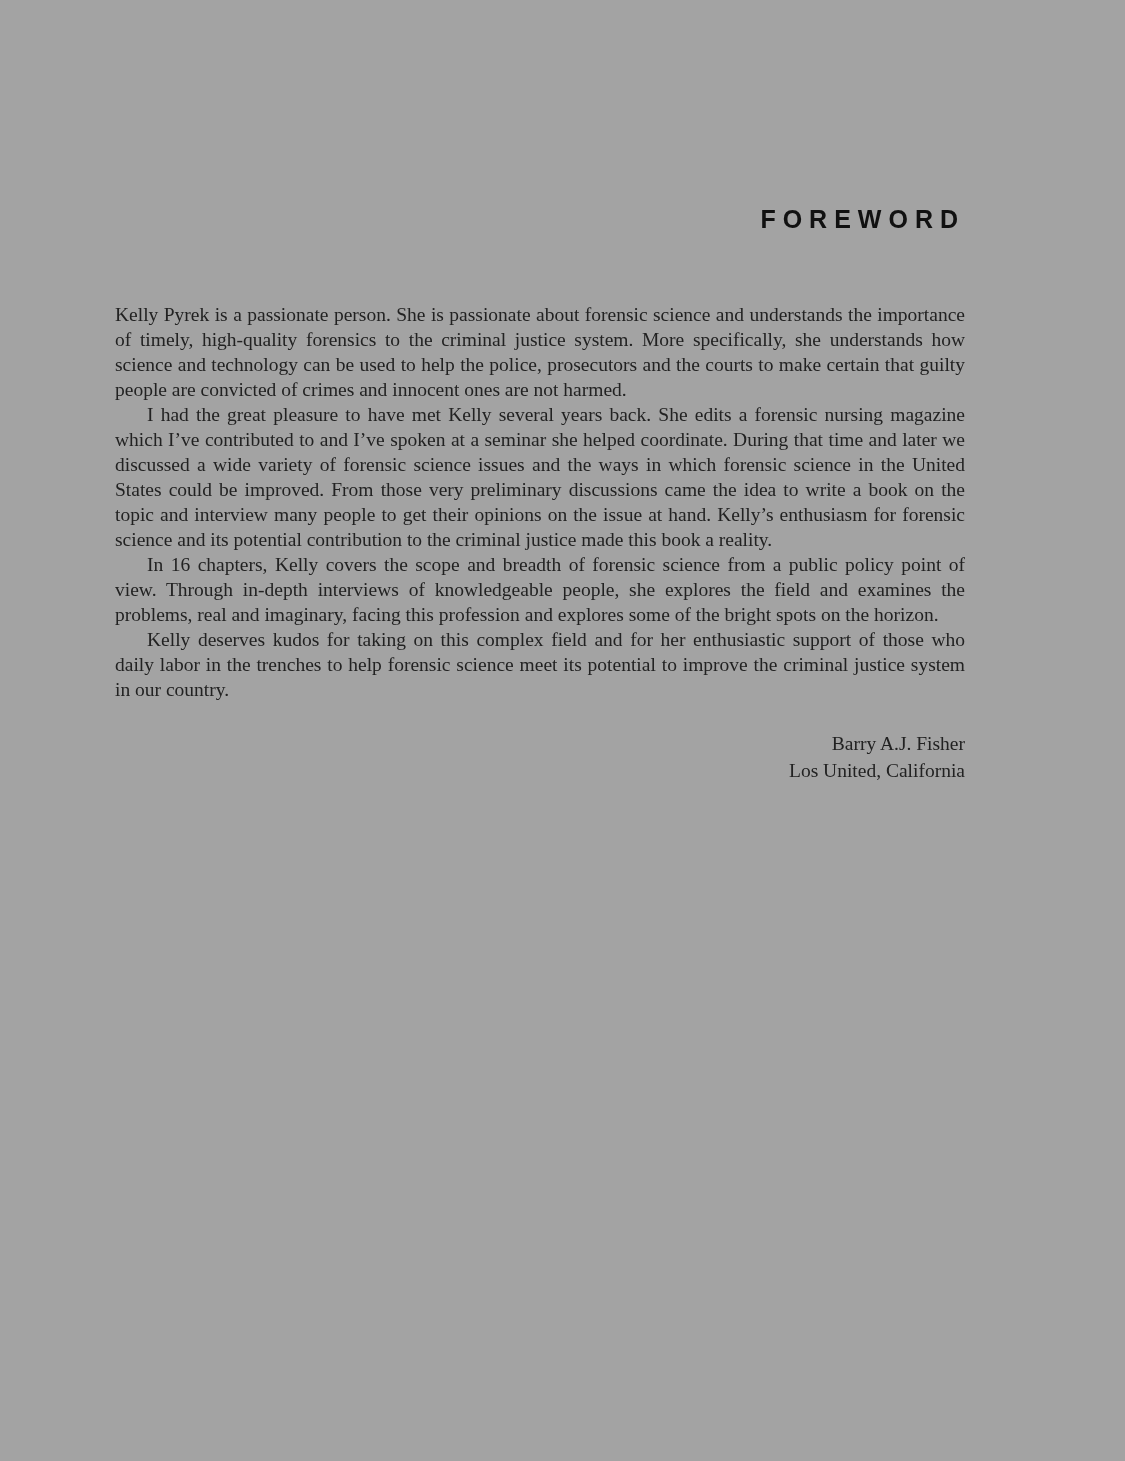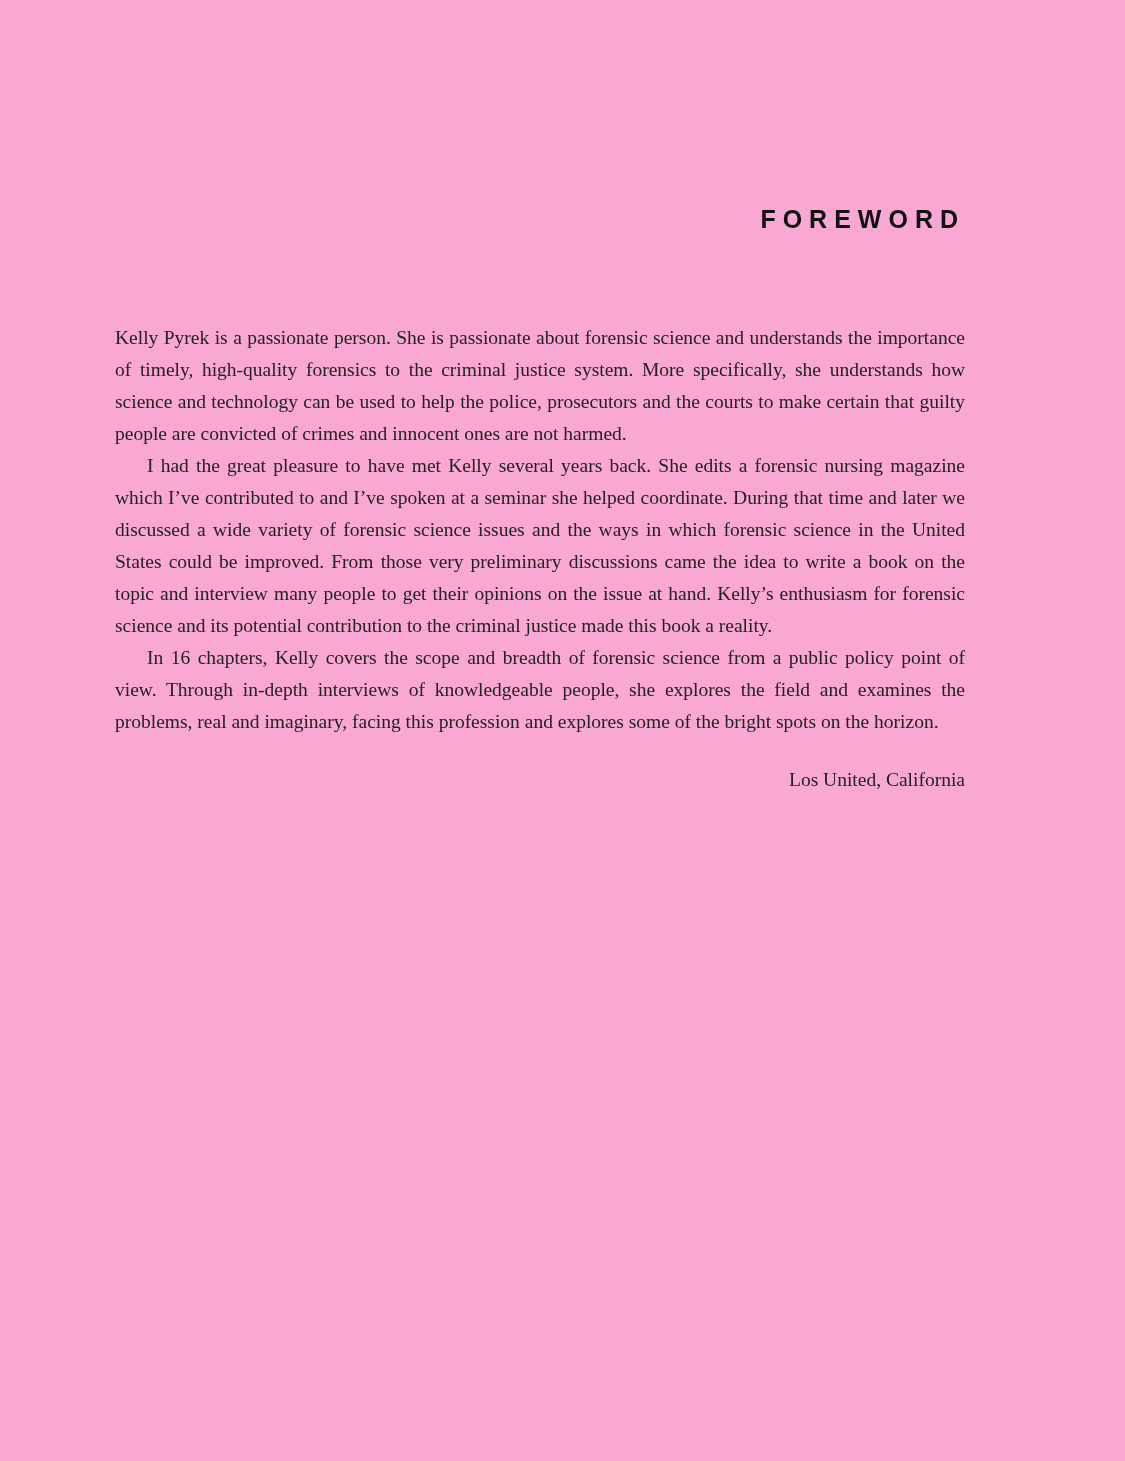--- a/index.html
+++ b/index.html
@@ -4,21 +4,21 @@
 <style>
   html, body {
     margin: 0;
     padding: 0;
     background: #ffffff;
   }
   .page {
     position: relative;
     width: 1125px;
     height: 1461px;
-    background: #f9a8d4;
+    background: #a3a3a3;
     box-sizing: border-box;
     overflow: hidden;
     font-family: "Liberation Serif", serif;
     color: #1a1a1a;
   }
   .content {
     position: absolute;
     left: 115px;
     top: 0;
     width: 850px;
@@ -28,23 +28,23 @@
     padding: 0;
     margin-top: 205px;
     text-align: right;
     font-family: "Liberation Sans", sans-serif;
     font-weight: 700;
     font-size: 25px;
     letter-spacing: 7px;
     color: #111111;
   }
   .body-text {
-    margin-top: 88px;
+    margin-top: 68px;
     font-size: 19.5px;
-    line-height: 32px;
+    line-height: 25px;
     text-align: justify;
     color: #222222;
   }
   .body-text p {
     margin: 0;
     padding: 0;
   }
   .body-text p.indent {
     text-indent: 32px;
     font-family: Liberation Serif, serif;
@@ -62,20 +62,22 @@
 
 <div class="page">
   <div class="content">
 
     <h1 class="foreword-title">FOREWORD</h1>
 
     <div class="body-text">
       <p>Kelly Pyrek is a passionate person. She is passionate about forensic science and understands the importance of timely, high-quality forensics to the criminal justice system. More specifically, she understands how science and technology can be used to help the police, prosecutors and the courts to make certain that guilty people are convicted of crimes and innocent ones are not harmed.</p>
       <p class="indent">I had the great pleasure to have met Kelly several years back. She edits a forensic nursing magazine which I’ve contributed to and I’ve spoken at a seminar she helped coordinate. During that time and later we discussed a wide variety of forensic science issues and the ways in which forensic science in the United States could be improved. From those very preliminary discussions came the idea to write a book on the topic and interview many people to get their opinions on the issue at hand. Kelly’s enthusiasm for forensic science and its potential contribution to the criminal justice made this book a reality.</p>
       <p class="indent">In 16 chapters, Kelly covers the scope and breadth of forensic science from a public policy point of view. Through in-depth interviews of knowledgeable people, she explores the field and examines the problems, real and imaginary, facing this profession and explores some of the bright spots on the horizon.</p>
+      <p class="indent">Kelly deserves kudos for taking on this complex field and for her enthusiastic support of those who daily labor in the trenches to help forensic science meet its potential to improve the criminal justice system in our country.</p>
     </div>
 
     <div class="signature">
+      <div>Barry A.J. Fisher</div>
       <div>Los United, California</div>
     </div>
 
   </div>
 </div>
 
 </body></html>

